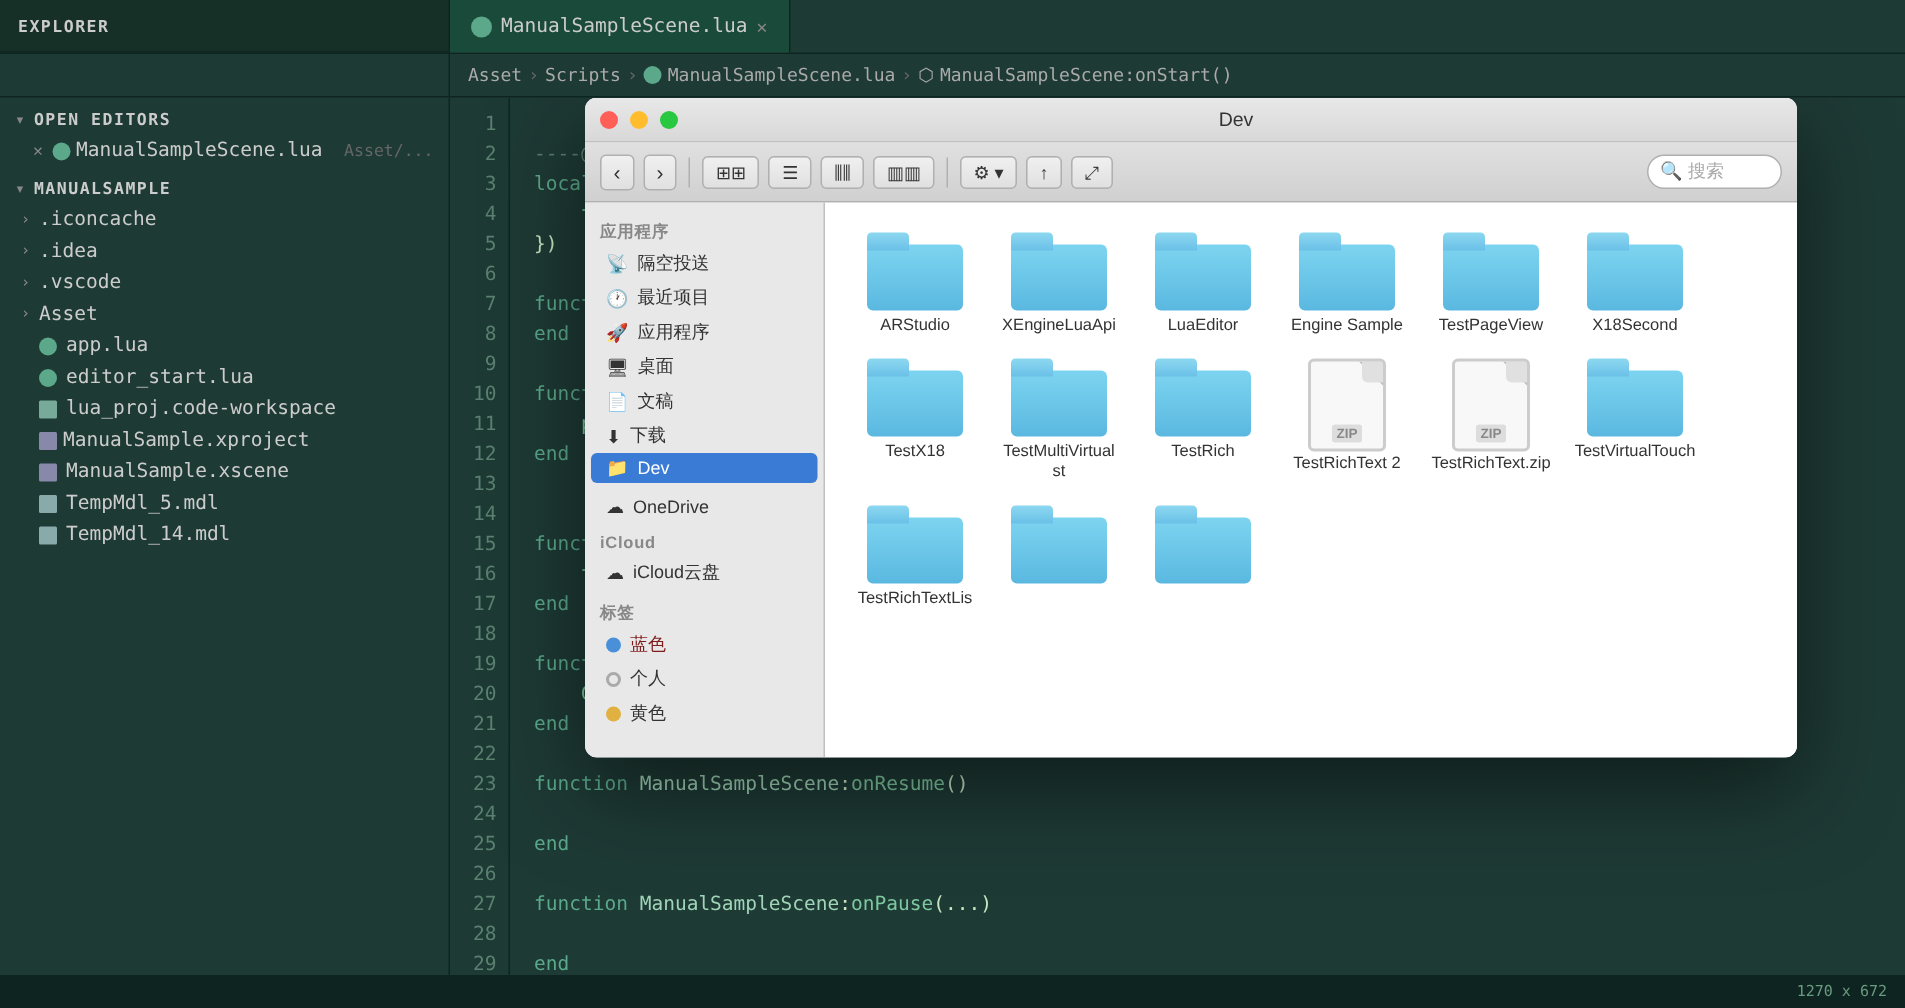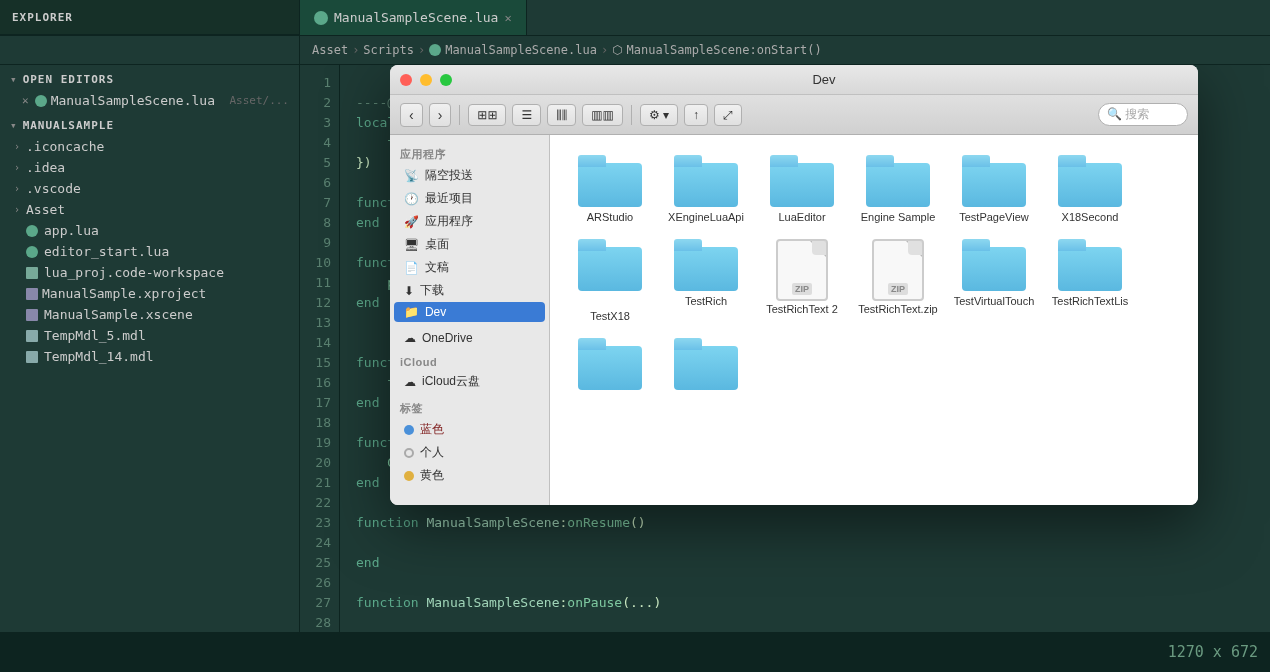--- a/index.html
+++ b/index.html
@@ -290,23 +290,30 @@
                 <div style="position:absolute;top:0;left:0;width:28px;height:12px;background:linear-gradient(180deg,#8dd8f0,#6ac0e8);border-radius:3px 3px 0 0;"></div>
               </div>
               <span style="font-size:11px;color:#333;text-align:center;margin-top:4px;font-family:-apple-system,sans-serif;">X18Second</span>
             </div>
 
             <div style="display:flex;flex-direction:column;align-items:center;width:88px;cursor:pointer;padding:4px;border-radius:6px;">
               <div style="width:64px;height:52px;position:relative;">
                 <div style="position:absolute;top:8px;left:0;right:0;bottom:0;background:linear-gradient(180deg,#7dd4f0,#5ab8e0);border-radius:4px;"></div>
                 <div style="position:absolute;top:0;left:0;width:28px;height:12px;background:linear-gradient(180deg,#8dd8f0,#6ac0e8);border-radius:3px 3px 0 0;"></div>
               </div>
-              <span style="font-size:11px;color:#333;text-align:center;margin-top:19px;font-family:-apple-system,sans-serif;">TestX18</span>
-            </div>
-
+              <span style="font-size:11px;color:#333;text-align:center;margin-top:4px;font-family:-apple-system,sans-serif;">TestX18</span>
+            </div>
+
+            <div style="display:flex;flex-direction:column;align-items:center;width:88px;cursor:pointer;padding:4px;border-radius:6px;">
+              <div style="width:64px;height:52px;position:relative;">
+                <div style="position:absolute;top:8px;left:0;right:0;bottom:0;background:linear-gradient(180deg,#7dd4f0,#5ab8e0);border-radius:4px;"></div>
+                <div style="position:absolute;top:0;left:0;width:28px;height:12px;background:linear-gradient(180deg,#8dd8f0,#6ac0e8);border-radius:3px 3px 0 0;"></div>
+              </div>
+              <span style="font-size:11px;color:#333;text-align:center;margin-top:4px;font-family:-apple-system,sans-serif;line-height:1.2;">TestMultiVirtual<br>st</span>
+            </div>
 
             <div style="display:flex;flex-direction:column;align-items:center;width:88px;cursor:pointer;padding:4px;border-radius:6px;">
               <div style="width:64px;height:52px;position:relative;">
                 <div style="position:absolute;top:8px;left:0;right:0;bottom:0;background:linear-gradient(180deg,#7dd4f0,#5ab8e0);border-radius:4px;"></div>
                 <div style="position:absolute;top:0;left:0;width:28px;height:12px;background:linear-gradient(180deg,#8dd8f0,#6ac0e8);border-radius:3px 3px 0 0;"></div>
               </div>
               <span style="font-size:11px;color:#333;text-align:center;margin-top:4px;font-family:-apple-system,sans-serif;">TestRich</span>
             </div>
 
             <div style="display:flex;flex-direction:column;align-items:center;width:88px;cursor:pointer;padding:4px;border-radius:6px;">
@@ -356,16 +363,16 @@
               </div>
             </div>
 
           </div>
         </div>
       </div>
     </div>
 
   </div>
 
-  <div style="background:#0d2420;height:40px;display:flex;align-items:center;justify-content:flex-end;padding:0 12px;font-size:15px;color:#6a9a80;font-family:monospace;">
+  <div style="background:#0d2420;height:22px;display:flex;align-items:center;justify-content:flex-end;padding:0 12px;font-size:10px;color:#6a9a80;font-family:monospace;">
     <span>1270 x 672</span>
   </div>
 </div>
 
 </body></html>

